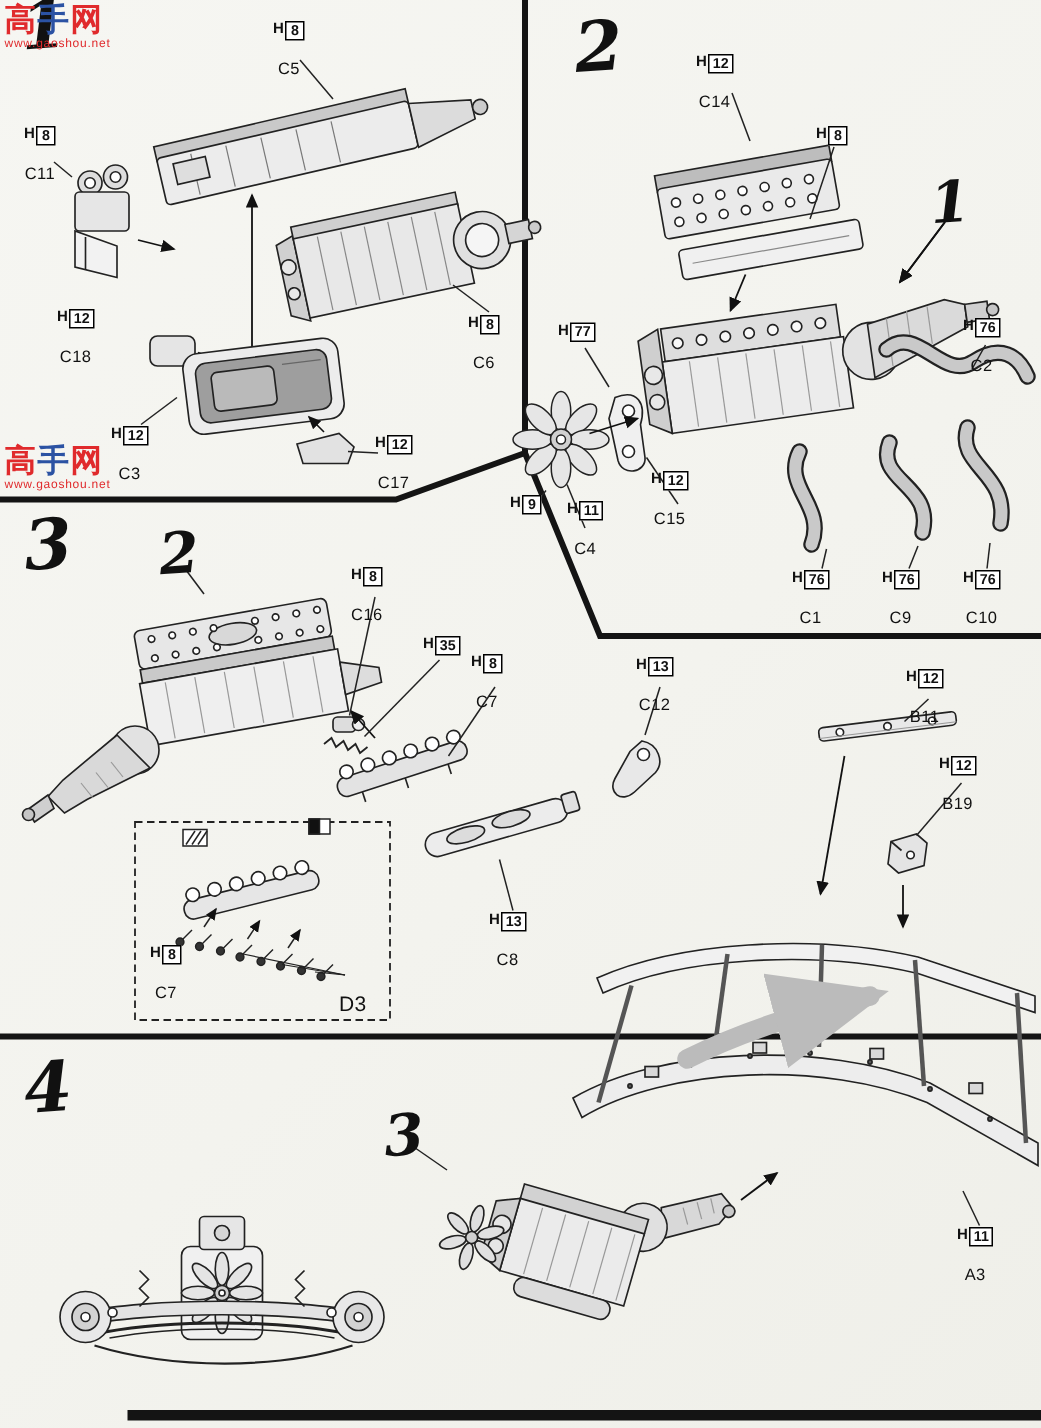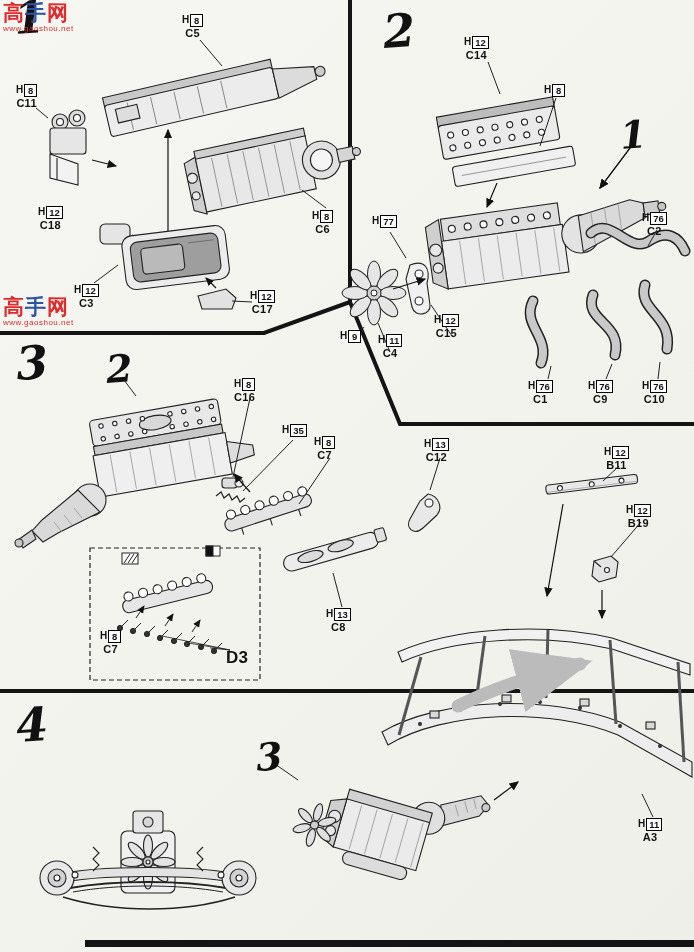--- a/index.html
+++ b/index.html
@@ -12,22 +12,22 @@
   svg.layer { position:absolute; left:0; top:0; pointer-events:none; }
   #borders-layer { z-index:1; }
   .illus { position:absolute; z-index:2; overflow:visible; }
   #leaders-layer { z-index:3; }
   .plabel { position:absolute; z-index:4; text-align:center; line-height:1.05; }
   .ph { display:flex; align-items:center; justify-content:center; gap:1px;
         font-size:10px; font-weight:700; }
   .pbox { display:inline-block; border:1px solid #000; background:#fff;
           min-width:13px; height:13px; line-height:11px; padding:0 2px;
           font-size:9.5px; font-weight:700; }
-  .pcode { font-size:11px; font-weight:700; margin-top:1px; letter-spacing:0.3px; }
-  .pcode-lg { font-size:17px; }
+  .pcode { font-size:11px; font-weight:400; margin-top:14px; letter-spacing:0.3px; }
+  .pcode-lg { font-size:14px; }
   .numeral { position:absolute; z-index:4; font-family:"DejaVu Serif", serif;
              font-style:italic; font-weight:bold; transform:rotate(-4deg); }
   .watermark { position:absolute; z-index:5; line-height:1; }
   .wm-title { font-size:21px; font-weight:bold; letter-spacing:1px;
               font-family:"DejaVu Sans", sans-serif; }
   .wm-red { color:#e02a2c; } .wm-blue { color:#2b52a3; }
   .wm-url { font-size:8px; color:#e02a2c; margin-top:1px; letter-spacing:0.5px; }
   .bottom-bar { position:absolute; z-index:2; background:#141414; }
 </style>
 </head>

